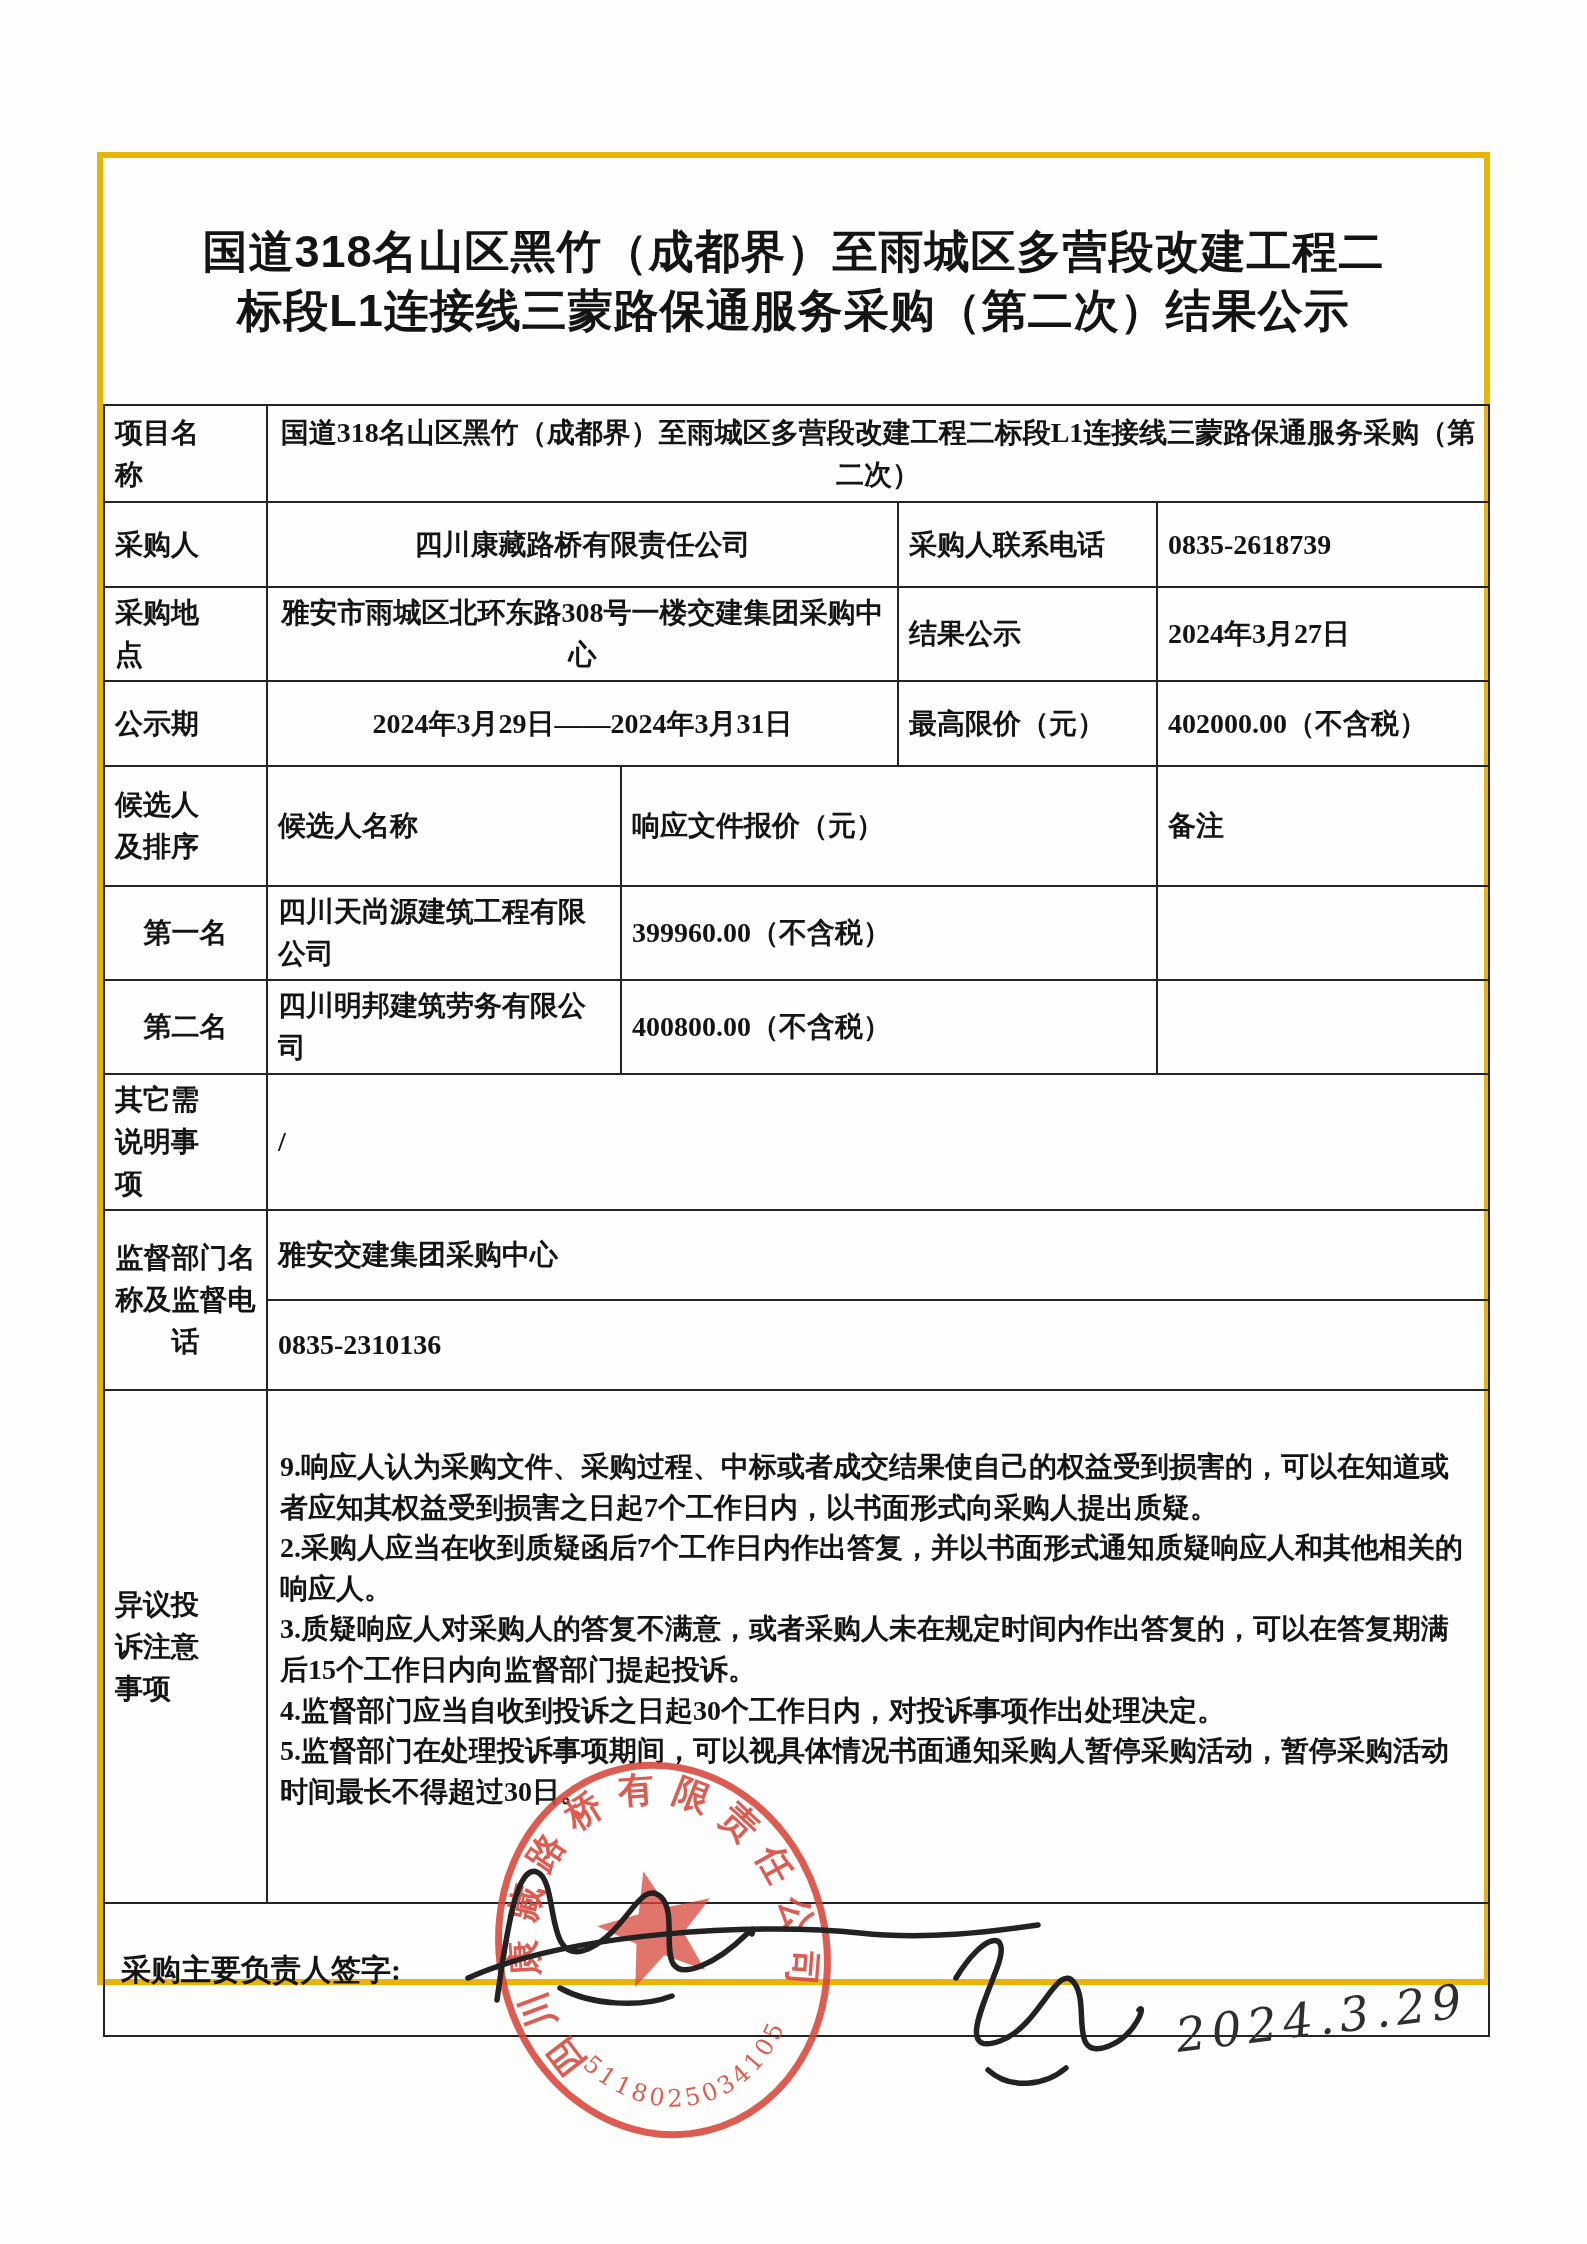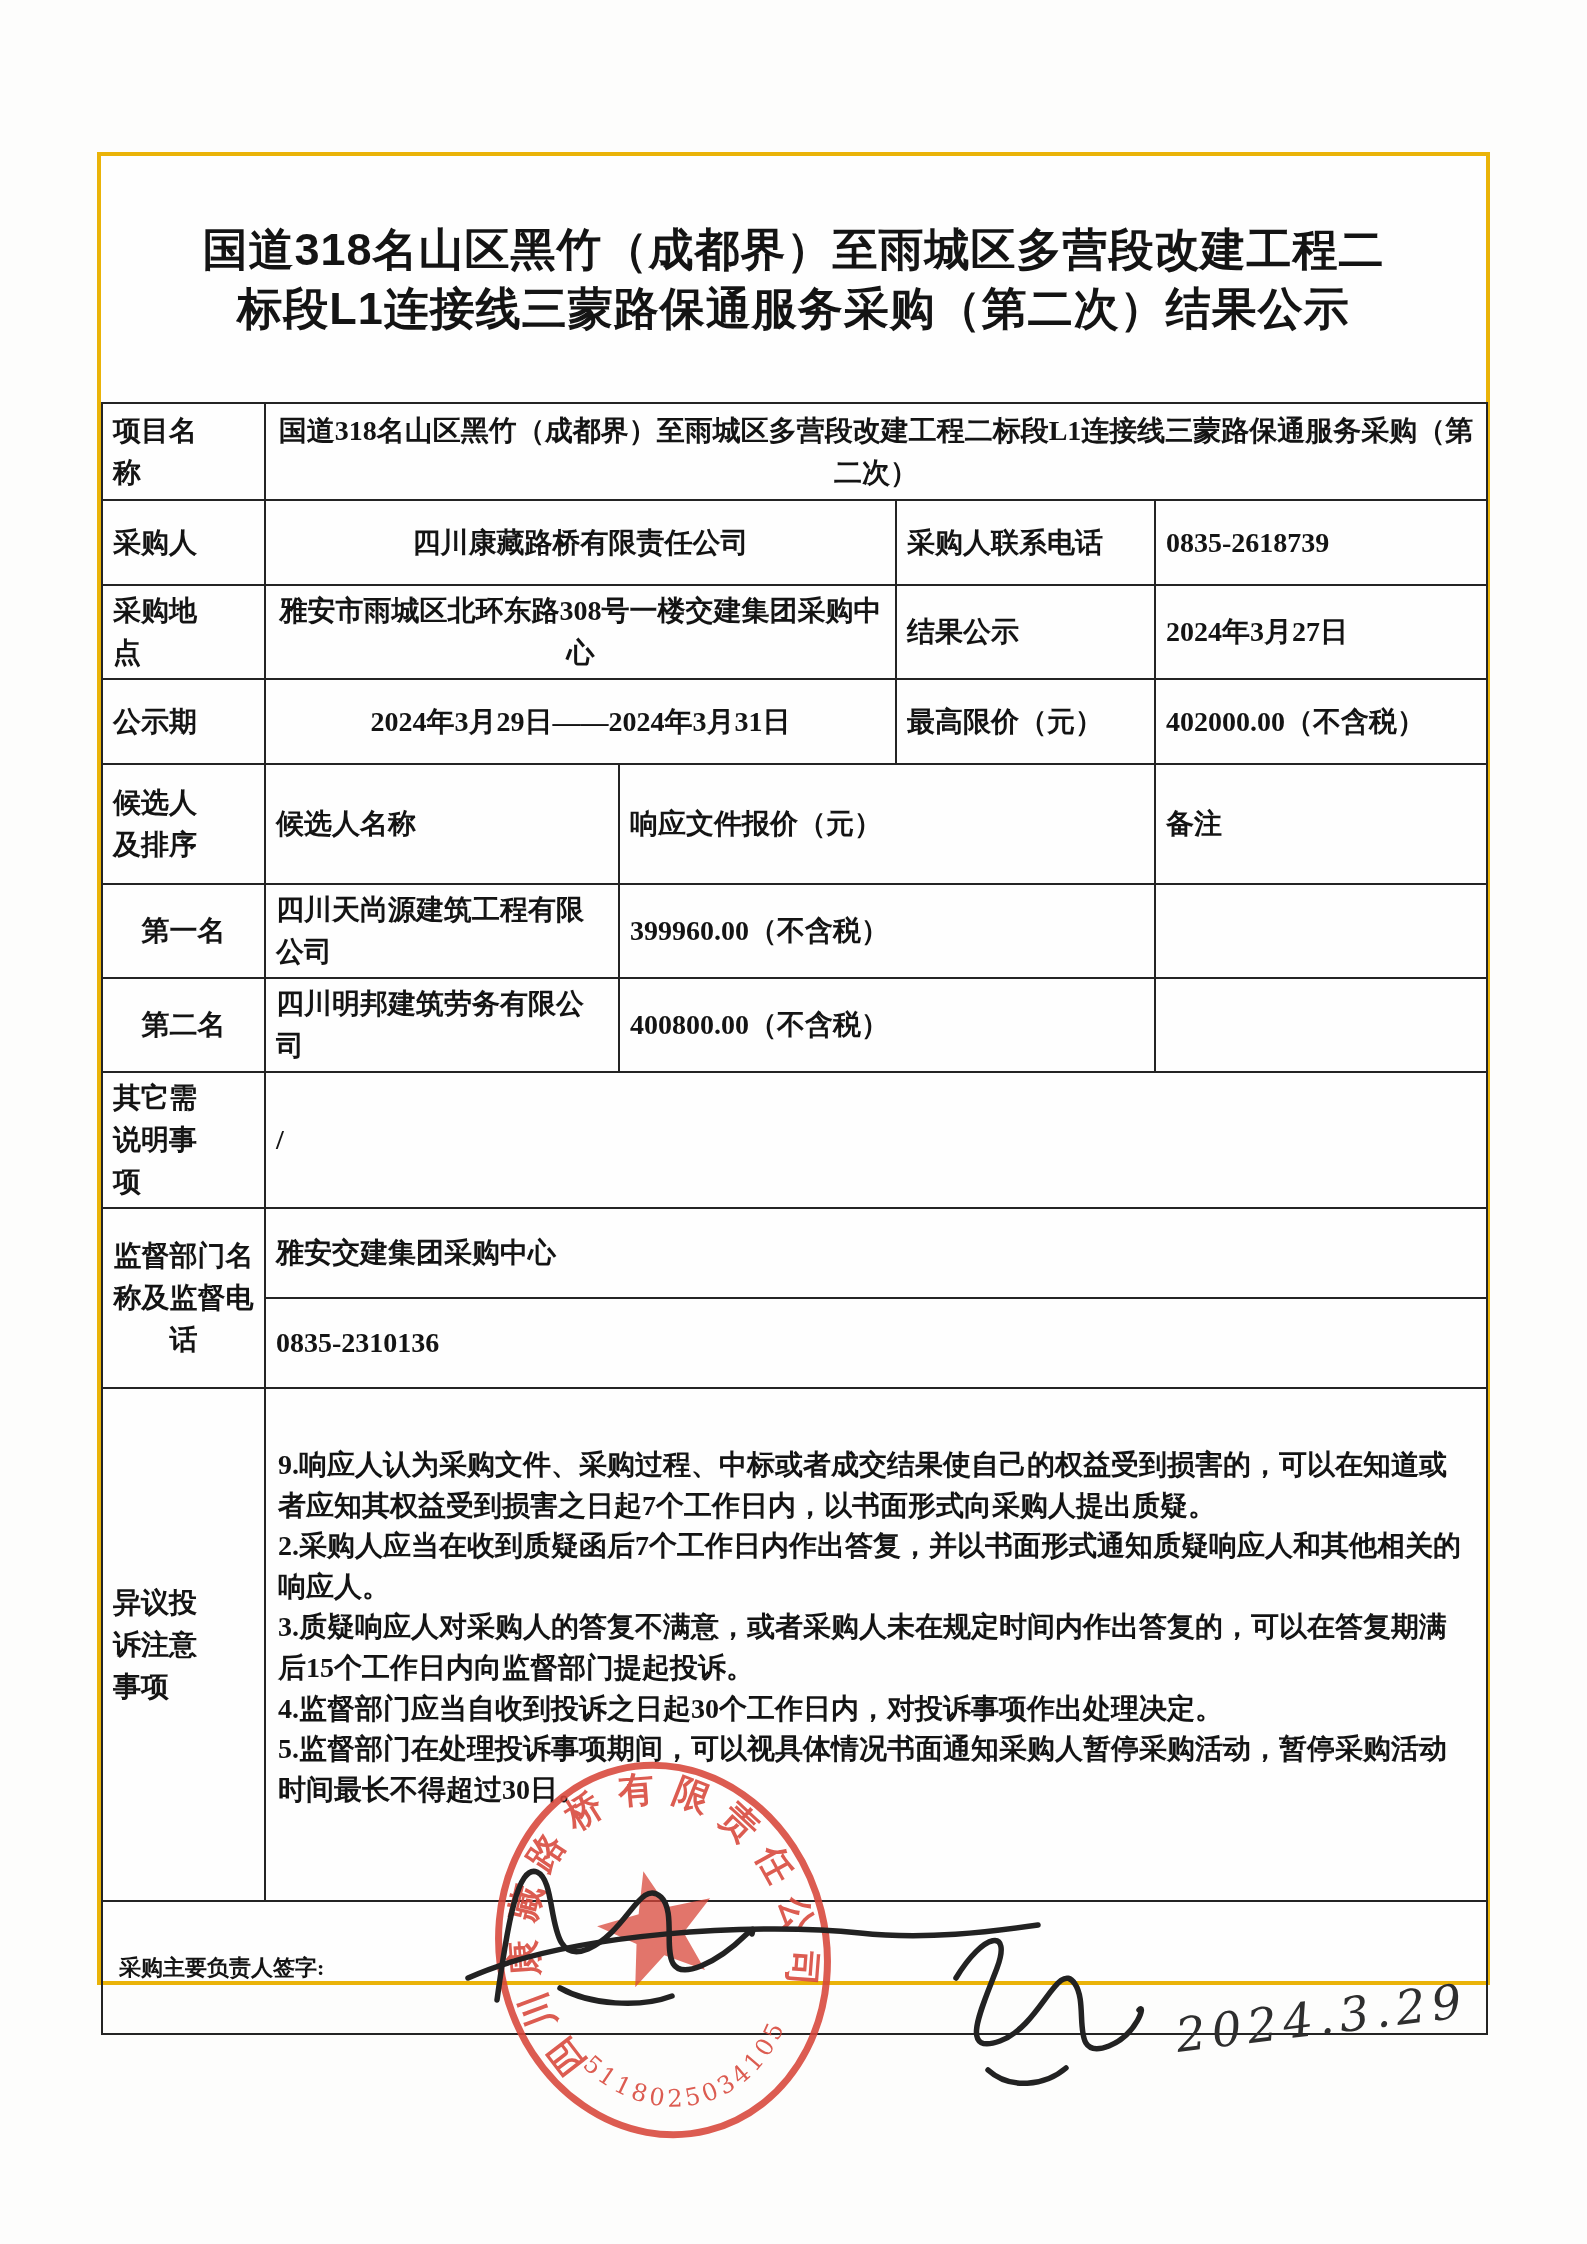--- a/index.html
+++ b/index.html
@@ -12,21 +12,21 @@
   .page{
     position:relative;
     width:1587px;height:2244px;
     background:#fdfdfc;
     overflow:hidden;
   }
   .doc-frame{
     position:absolute;
     left:97px;top:152px;
     width:1393px;height:1833px;
-    border:4px solid #eab308;
+    border:6px solid #eab308;
     box-sizing:border-box;
     background:#fefefe;
   }
   .title-block{
     height:246px;
     display:flex;align-items:center;justify-content:center;
   }
   .title-text{
     max-width:1190px;
     text-align:center;
@@ -58,21 +58,21 @@
     line-height:1.5;
     text-align:left;
   }
   td.labc{ text-align:center; padding-left:0; }
   td.center{ text-align:left; }
   td.valueL{ text-align:center; padding-left:14px;margin-top:33px; }
   .objection-cell{ vertical-align:top !important; padding:56px 18px 10px 12px !important; }
   .objection-cell .oline{ line-height:1.45; word-break:break-all; }
   .sig-row-cell{
     position:relative;
-    font-size:22px;
+    font-size:30px;
     padding-left:16px !important;
     margin-top:36px;
   }
   .overlay{
     position:absolute;left:0;top:0;
     width:1587px;height:2244px;
     z-index:5;
     pointer-events:none;
   }
   .stamp-co{

